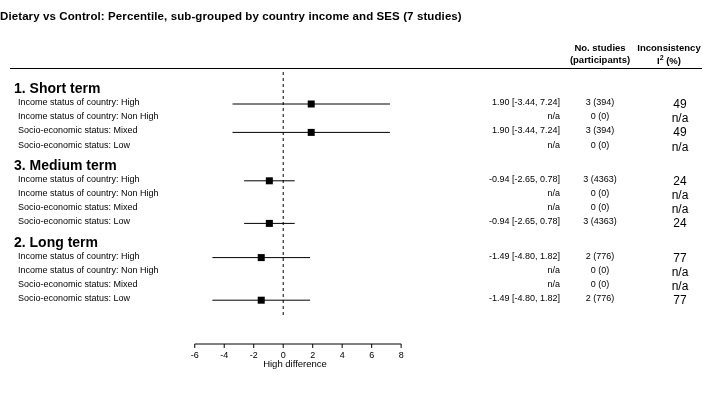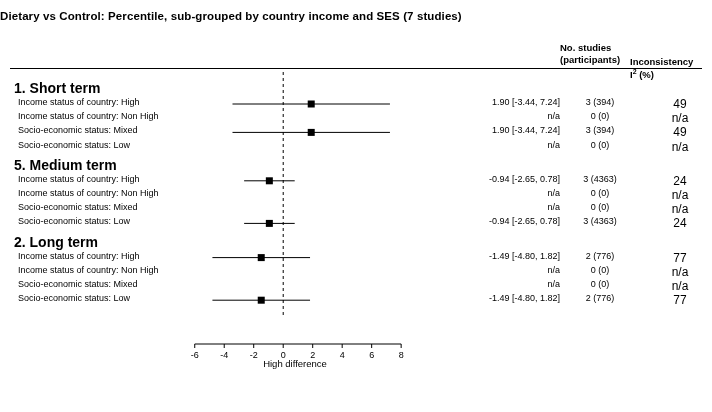--- a/index.html
+++ b/index.html
@@ -29,35 +29,35 @@
     font-size: 11.5px;
     font-weight: bold;
     letter-spacing: 0.1px;
   }
 
   
   .hdr {
     position: absolute;
     font-size: 9.5px;
     font-weight: bold;
-    text-align: left;
+    text-align: center;
     line-height: 1.25;
   }
   .hdr-est {
     top: 52px;
     left: 430px;
     width: 130px;
   }
   .hdr-stud {
     top: 42px;
     left: 560px;
     width: 80px;
   }
   .hdr-i2 {
-    top: 56px;
+    top: 42px;
     left: 630px;
     width: 78px;
   }
   .hdr-i2 .supwrap { white-space: nowrap; }
   .sup {
     font-size: 7px;
     vertical-align: super;
   }
 
   
@@ -168,21 +168,21 @@
       <div class="stud" style="top: 111.2px;">0 (0)</div>
       <div class="i2" style="top: 111.2px;">n/a</div>
       <div class="lbl" style="top: 125.4px;">Socio-economic status: Mixed</div>
       <div class="est" style="top: 125.4px;">1.90 [-3.44, 7.24]</div>
       <div class="stud" style="top: 125.4px;">3 (394)</div>
       <div class="i2" style="top: 125.4px;">49</div>
       <div class="lbl" style="top: 139.6px;">Socio-economic status: Low</div>
       <div class="est" style="top: 139.6px;">n/a</div>
       <div class="stud" style="top: 139.6px;">0 (0)</div>
       <div class="i2" style="top: 139.6px;">n/a</div>
-      <div class="grp" style="top: 156.8px;">5. Medium term</div>
+      <div class="grp" style="top: 156.8px;">3. Medium term</div>
       <div class="lbl" style="top: 173.8px;">Income status of country: High</div>
       <div class="est" style="top: 173.8px;">-0.94 [-2.65, 0.78]</div>
       <div class="stud" style="top: 173.8px;">3 (4363)</div>
       <div class="i2" style="top: 173.8px;">24</div>
       <div class="lbl" style="top: 188px;">Income status of country: Non High</div>
       <div class="est" style="top: 188px;">n/a</div>
       <div class="stud" style="top: 188px;">0 (0)</div>
       <div class="i2" style="top: 188px;">n/a</div>
       <div class="lbl" style="top: 202.2px;">Socio-economic status: Mixed</div>
       <div class="est" style="top: 202.2px;">n/a</div>

